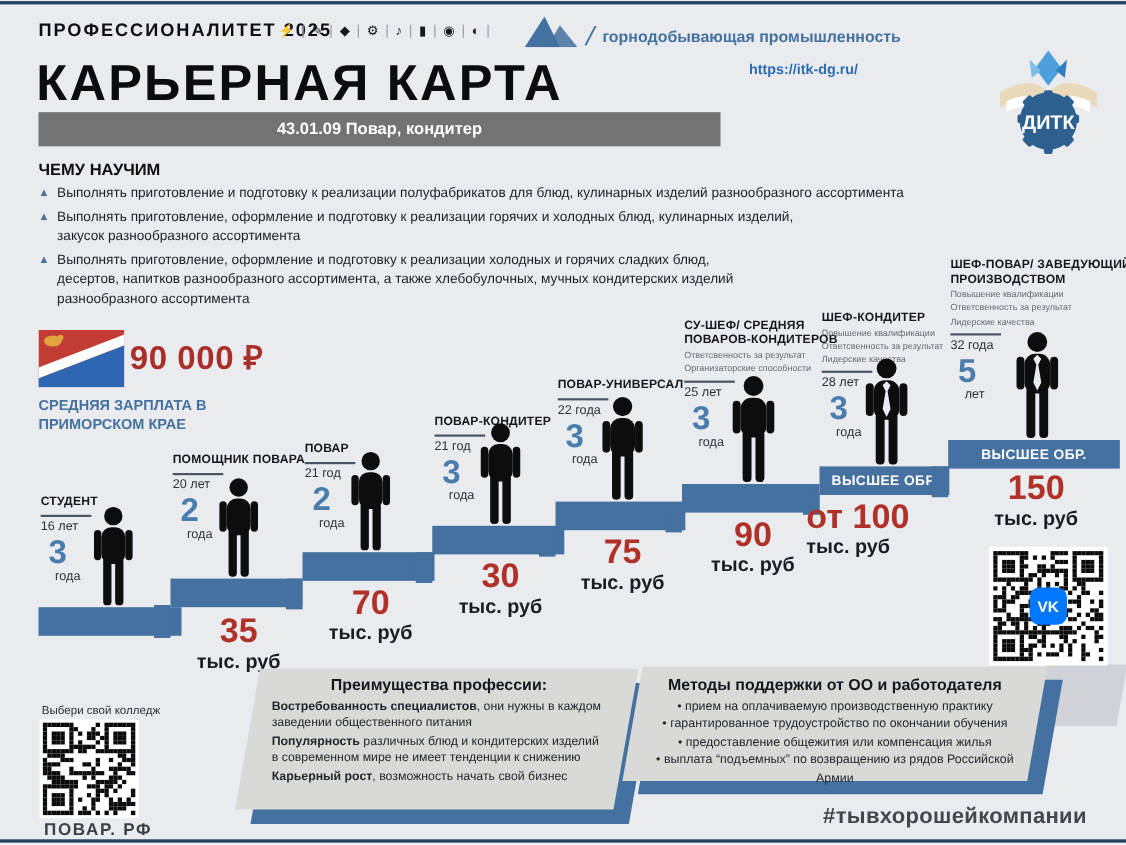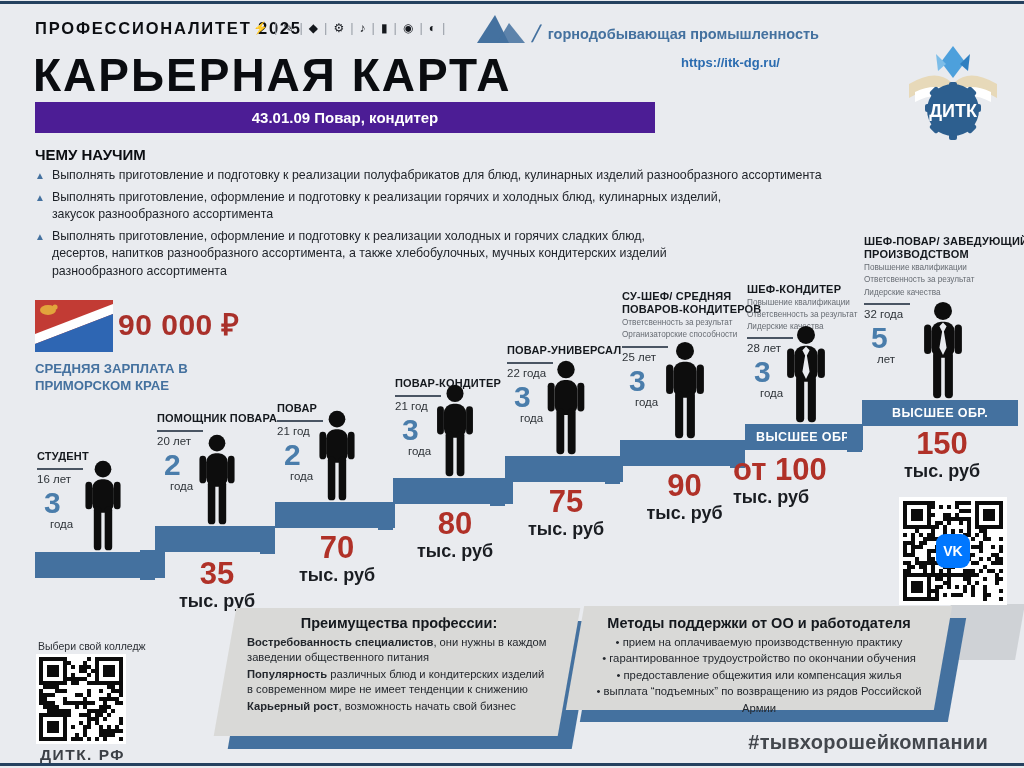--- a/index.html
+++ b/index.html
@@ -12,21 +12,21 @@
   #program{left:35px;top:19px;font-size:16.5px;font-weight:800;letter-spacing:1.8px;color:#0c0e12;}
   #icons{left:253px;top:20px;display:flex;align-items:center;gap:6px;font-size:12px;color:#15181d;}
   #icons .pipe{color:#9aa0a8;font-weight:300;font-size:13px;}
   #mountain{left:477px;top:9px;}
   #sector{left:533px;top:20px;display:flex;align-items:center;gap:8px;}
   #sector .slash{font-size:24px;font-weight:300;color:#44719f;transform:skewX(-14deg);}
   #sector .txt{font-size:14.5px;font-weight:700;color:#44719f;}
 
   
   #main-title{left:33px;top:48px;font-size:46px;font-weight:900;letter-spacing:2px;color:#0a0c10;}
-  #subtitle-bar{left:35px;top:102px;width:620px;height:31px;background:#4c1d95;color:#fff;
+  #subtitle-bar{left:35px;top:102px;width:620px;height:31px;background:#737373;color:#fff;
                 font-size:15px;font-weight:700;text-align:center;line-height:31px;}
 
   
   #college{left:681px;top:50px;width:214px;font-size:12.4px;line-height:1.3;color:#24282e;}
   #college .name{font-weight:800;color:#101318;}
   #college .url{margin-top:5px;font-weight:800;color:#2b6cb0;font-size:13px;}
   #logo{left:891px;top:44px;}
 
   
   #learn-h{left:35px;top:146px;font-size:15px;font-weight:800;color:#0c0e12;}
@@ -236,21 +236,21 @@
       </div>
       <div style="position: absolute; left: 428px; top: 384px; width: 54px; height: 94px;"><svg width="54" height="94" viewBox="0 0 60 110" preserveAspectRatio="xMidYMax meet">
           <circle cx="30" cy="11" r="10" fill="#0d0d0d"></circle>
           <rect x="17" y="23" width="26" height="40" rx="11" fill="#0d0d0d"></rect>
           <rect x="9" y="26" width="8" height="33" rx="4" fill="#0d0d0d"></rect>
           <rect x="43" y="26" width="8" height="33" rx="4" fill="#0d0d0d"></rect>
           <rect x="19" y="56" width="9" height="52" rx="4" fill="#0d0d0d"></rect>
           <rect x="32" y="56" width="9" height="52" rx="4" fill="#0d0d0d"></rect>
         </svg></div>
       <div style="position: absolute; left: 381px; top: 508px; width: 148px; text-align: center;">
-        <div style="font-size: 31px; font-weight: 800; color: rgb(176, 49, 40); line-height: 1.05;">80</div>
+        <div style="font-size: 31px; font-weight: 800; color: rgb(176, 49, 40); line-height: 1.05;">30</div>
         <div style="font-size: 18px; font-weight: 800; color: rgb(25, 28, 33);">тыс. руб</div>
       </div>
       <div style="position: absolute; left: 490px; top: 480px; width: 15px; height: 26px; background: rgb(68, 113, 159);"></div>
       <div style="position: absolute; left: 505px; top: 456px; width: 118px; height: 26px; background: rgb(68, 113, 159);"></div>
       <div style="position: absolute; left: 507px; top: 344px; width: 134px;">
         <div style="font-size: 11px; font-weight: 800; color: rgb(20, 24, 29); line-height: 1.2; letter-spacing: 0.2px;">ПОВАР-УНИВЕРСАЛ</div>
         <div style="width: 46px; border-top: 2px solid rgb(74, 85, 99); margin: 5px 0px 3px;"></div>
         <div style="font-size: 11.5px; color: rgb(46, 51, 56);">22 года</div>
         <div style="font-size: 30px; font-weight: 800; color: rgb(74, 125, 171); line-height: 1; margin: 3px 0px 0px 7px;">3</div>
         <div style="font-size: 11.5px; color: rgb(46, 51, 56); margin-left: 13px;">года</div>
@@ -808,21 +808,21 @@
       <div style="background: rgb(11, 11, 11);"></div>
       <div style="background: rgb(255, 255, 255);"></div>
       <div style="background: rgb(11, 11, 11);"></div>
       <div style="background: rgb(255, 255, 255);"></div>
       <div style="background: rgb(11, 11, 11);"></div>
       <div style="background: rgb(255, 255, 255);"></div>
       <div style="background: rgb(255, 255, 255);"></div>
       <div style="background: rgb(255, 255, 255);"></div>
       <div style="background: rgb(11, 11, 11);"></div>
     </div>
-  <div class="abs" id="qr-left-label">ДИТК. РФ</div>
+  <div class="abs" id="qr-left-label">ПОВАР. РФ</div>
 
   <div class="abs" id="vk-qr" style="display: grid; grid-template-columns: repeat(25, 4px); grid-auto-rows: 4px;">
 
   <div style="background: rgb(11, 11, 11);"></div>
       <div style="background: rgb(11, 11, 11);"></div>
       <div style="background: rgb(11, 11, 11);"></div>
       <div style="background: rgb(11, 11, 11);"></div>
       <div style="background: rgb(11, 11, 11);"></div>
       <div style="background: rgb(11, 11, 11);"></div>
       <div style="background: rgb(11, 11, 11);"></div>

